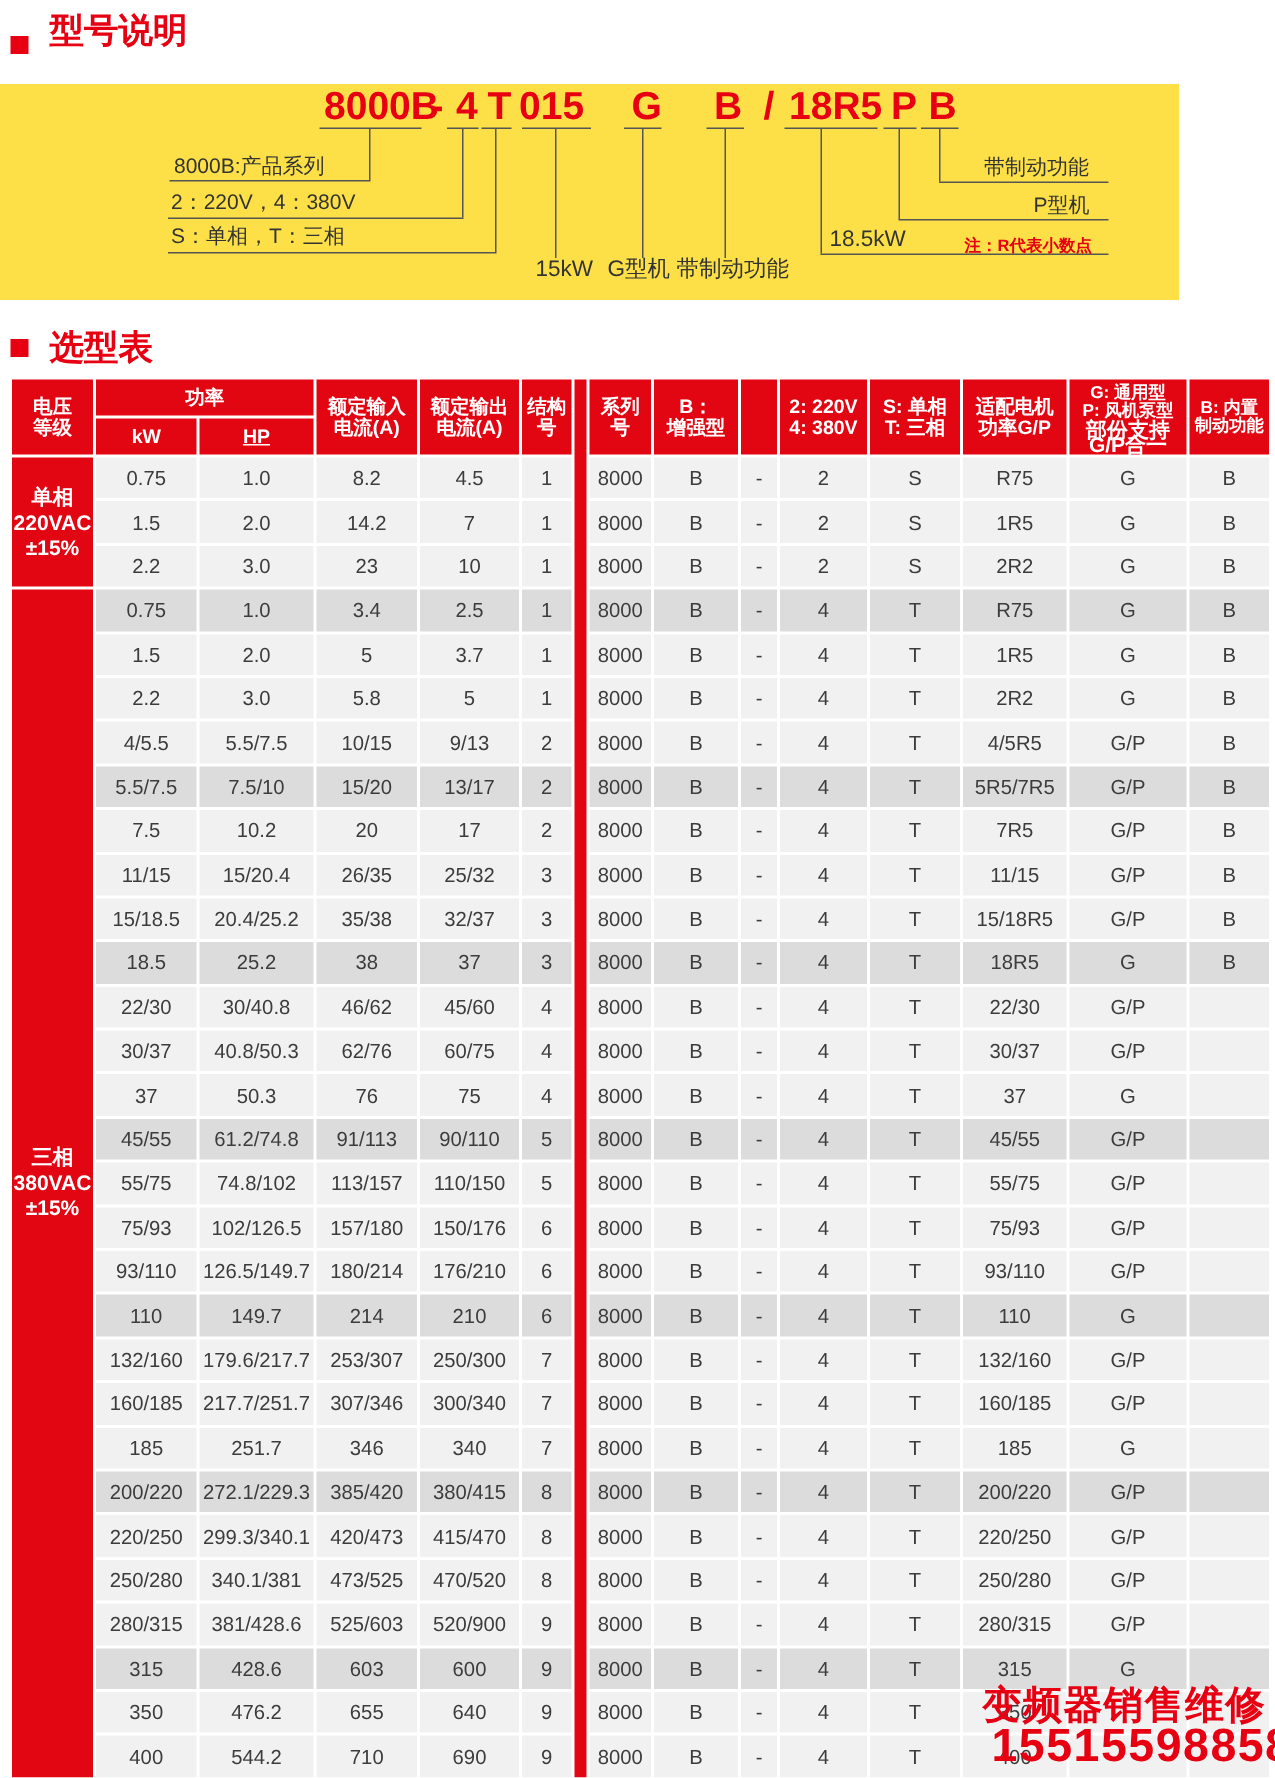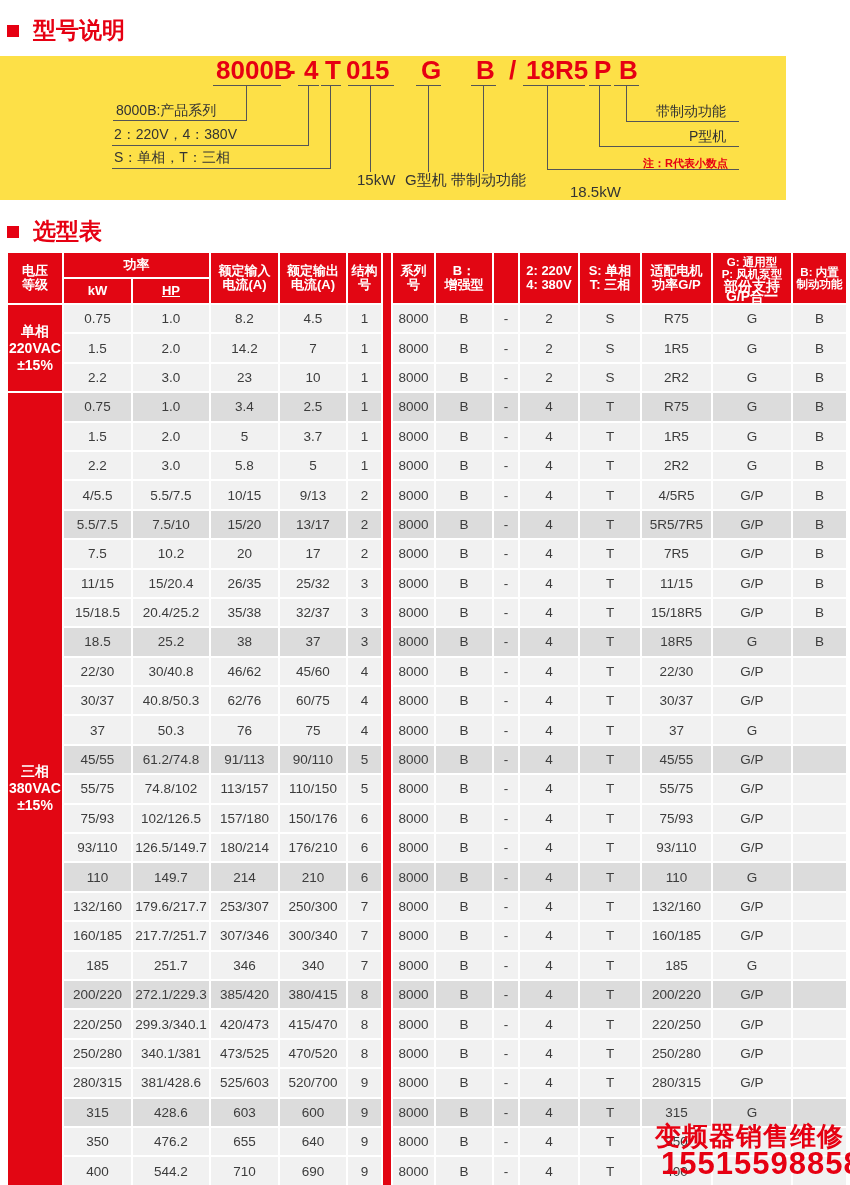--- a/index.html
+++ b/index.html
@@ -49,21 +49,21 @@
   
   .wm { position:absolute; color:#e60012; font-weight:bold; white-space:nowrap; }
   .wm1 { left:655px; top:1119px; font-size:26px; letter-spacing:1px; }
   .wm2 { left:661px; top:1146px; font-size:31px; letter-spacing:1px; }
 </style>
 </head>
 <body>
 
 <div class="page">
 
-  <div class="sec-title" style="left:7px; top:15px;">
+  <div class="sec-title" style="left:7px; top:5px;align-items:flex-end;">
     <span class="sq"></span>
     <span>型号说明</span>
   </div>
 
   <div class="model-box">
 
     <span class="seg" style="left:216px; top:1px;">8000B</span>
     <span class="seg" style="left:287px; top:1px;">-</span>
     <span class="seg" style="left:304px; top:1px;">4</span>
     <span class="seg" style="left:325px; top:1px;">T</span>
@@ -106,21 +106,21 @@
     <div class="dlabel big" style="left:357px; top:116px;">15kW</div>
     <div class="dlabel big" style="left:405px; top:116px;">G型机</div>
     <div class="dlabel big" style="left:451px; top:116px;">带制动功能</div>
 
     <div class="dline" style="left:626px; top:65px; width:113px; height:1px;"></div>
     <div class="dline" style="left:599px; top:90px; width:140px; height:1px;"></div>
     <div class="dline" style="left:547px; top:113px; width:192px; height:1px;"></div>
 
     <div class="dlabel" style="left:656px; top:48px;">带制动功能</div>
     <div class="dlabel" style="left:689px; top:73px;">P型机</div>
-    <div class="dlabel big" style="left:570px; top:96px;margin-top:32px;">18.5kW</div>
+    <div class="dlabel big" style="left:553px; top:96px;">18.5kW</div>
     <div class="dnote" style="left:643px; top:100px;">注：R代表小数点</div>
   </div>
 
   <div class="sec-title" style="left:7px; top:216px;">
     <span class="sq"></span>
     <span>选型表</span>
   </div>
 
   <div class="seltable">
     <div class="red-bar"></div>
@@ -557,21 +557,21 @@
         <div class="cell data-cell">B</div>
         <div class="cell data-cell">-</div>
         <div class="cell data-cell">4</div>
         <div class="cell data-cell">T</div>
         <div class="cell data-cell">250/280</div>
         <div class="cell data-cell">G/P</div>
         <div class="cell data-cell"></div>
         <div class="cell data-cell">280/315</div>
         <div class="cell data-cell">381/428.6</div>
         <div class="cell data-cell">525/603</div>
-        <div class="cell data-cell">520/700</div>
+        <div class="cell data-cell">520/900</div>
         <div class="cell data-cell">9</div>
         <div class="cell bar-space"></div>
         <div class="cell data-cell">8000</div>
         <div class="cell data-cell">B</div>
         <div class="cell data-cell">-</div>
         <div class="cell data-cell">4</div>
         <div class="cell data-cell">T</div>
         <div class="cell data-cell">280/315</div>
         <div class="cell data-cell">G/P</div>
         <div class="cell data-cell"></div>

